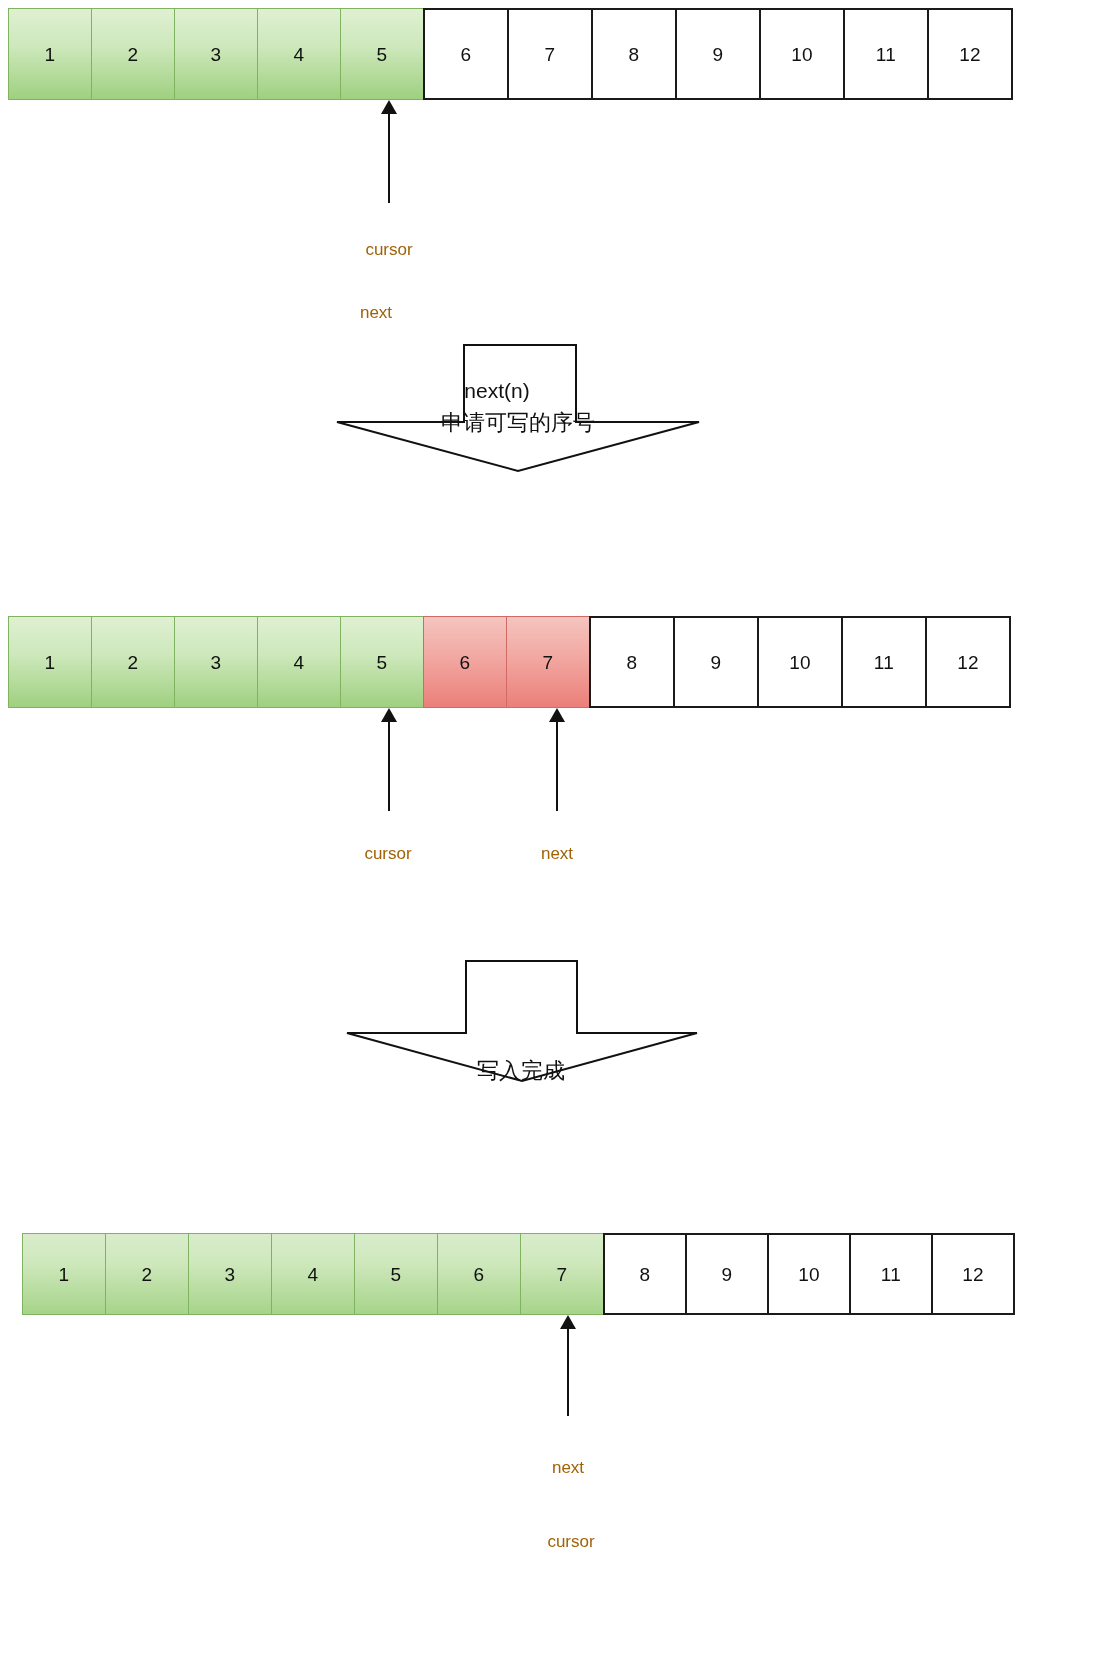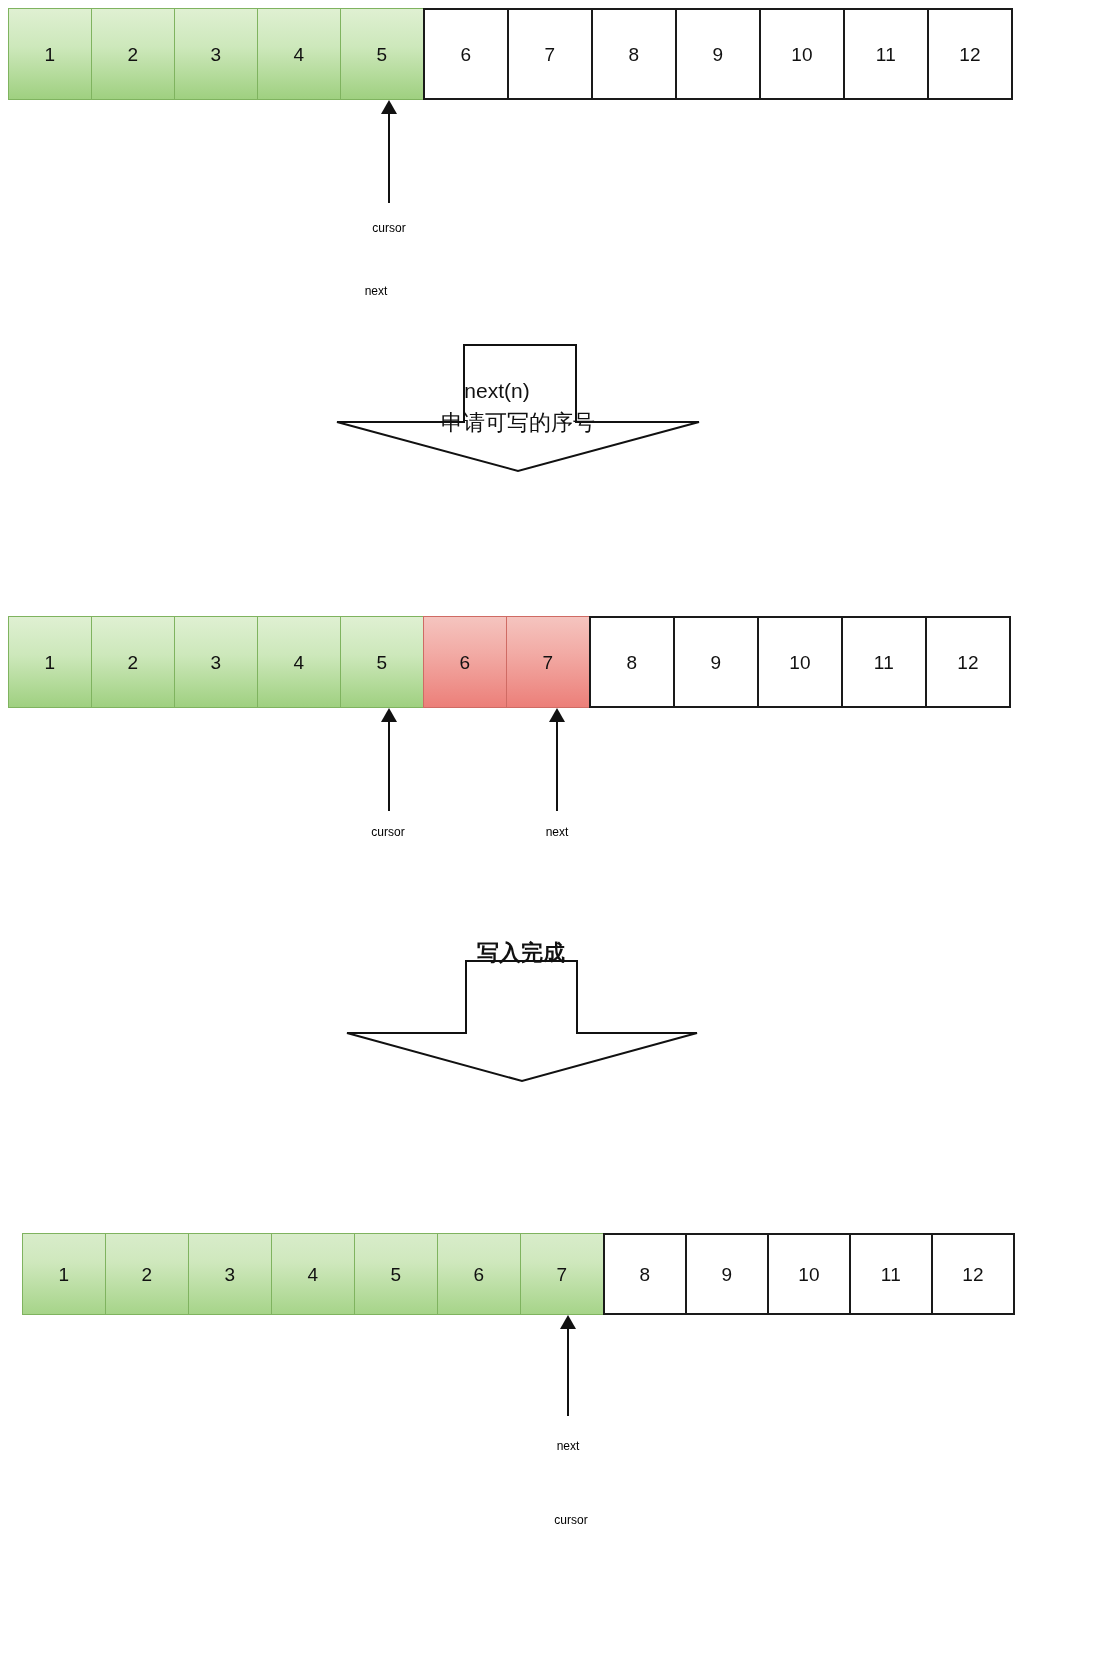--- a/index.html
+++ b/index.html
@@ -69,25 +69,26 @@
     width: 0;
     height: 0;
     border-left: 8px solid transparent;
     border-right: 8px solid transparent;
     border-bottom: 14px solid #111111;
   }
 
   
   .label {
     position: absolute;
-    font-size: 12px;
+    font-size: 17px;
     line-height: 1;
-    color: #000000;
+    color: #a16207;
     white-space: nowrap;
     transform: translateX(-50%);
+    margin-top: 19px;
   }
 
   
   .blockarrow { position: absolute; }
   .blockarrow svg { display: block; overflow: visible; }
   .ba-text {
     position: absolute;
     font-size: 21px;
     line-height: 1;
     color: #111111;
@@ -194,21 +195,21 @@
   <div class="ptr" style="left:388px; top:721px; height:90px;"></div>
   <div class="ptr" style="left:556px; top:721px; height:90px;"></div>
   <div class="label" style="left:388px; top:826px;">cursor</div>
   <div class="label" style="left:557px; top:826px;">next</div>
 
   <div class="blockarrow" style="left:346px; top:960px; width:352px; height:122px;">
     <svg width="352" height="122" viewBox="0 0 352 122">
       <path d="M 120 1 L 231 1 L 231 73 L 351 73 L 176 121 L 1 73 L 120 73 Z" fill="#ffffff" stroke="#111111" stroke-width="2" stroke-linejoin="miter"></path>
     </svg>
   </div>
-  <div class="ba-text cjk" style="left:521px; top:942px;font-weight:bold;">写入完成</div>
+  <div class="ba-text cjk" style="left:521px; top:1060px;">写入完成</div>
 
   <div class="ring-row" style="left:22px; top:1233px; height:82px;">
     <div class="cell green flat" style="width:84px;">
         <span>1</span>
       </div>
     <div class="cell green flat" style="width:84px;">
         <span>2</span>
       </div>
     <div class="cell green flat" style="width:84px;">
         <span>3</span>

